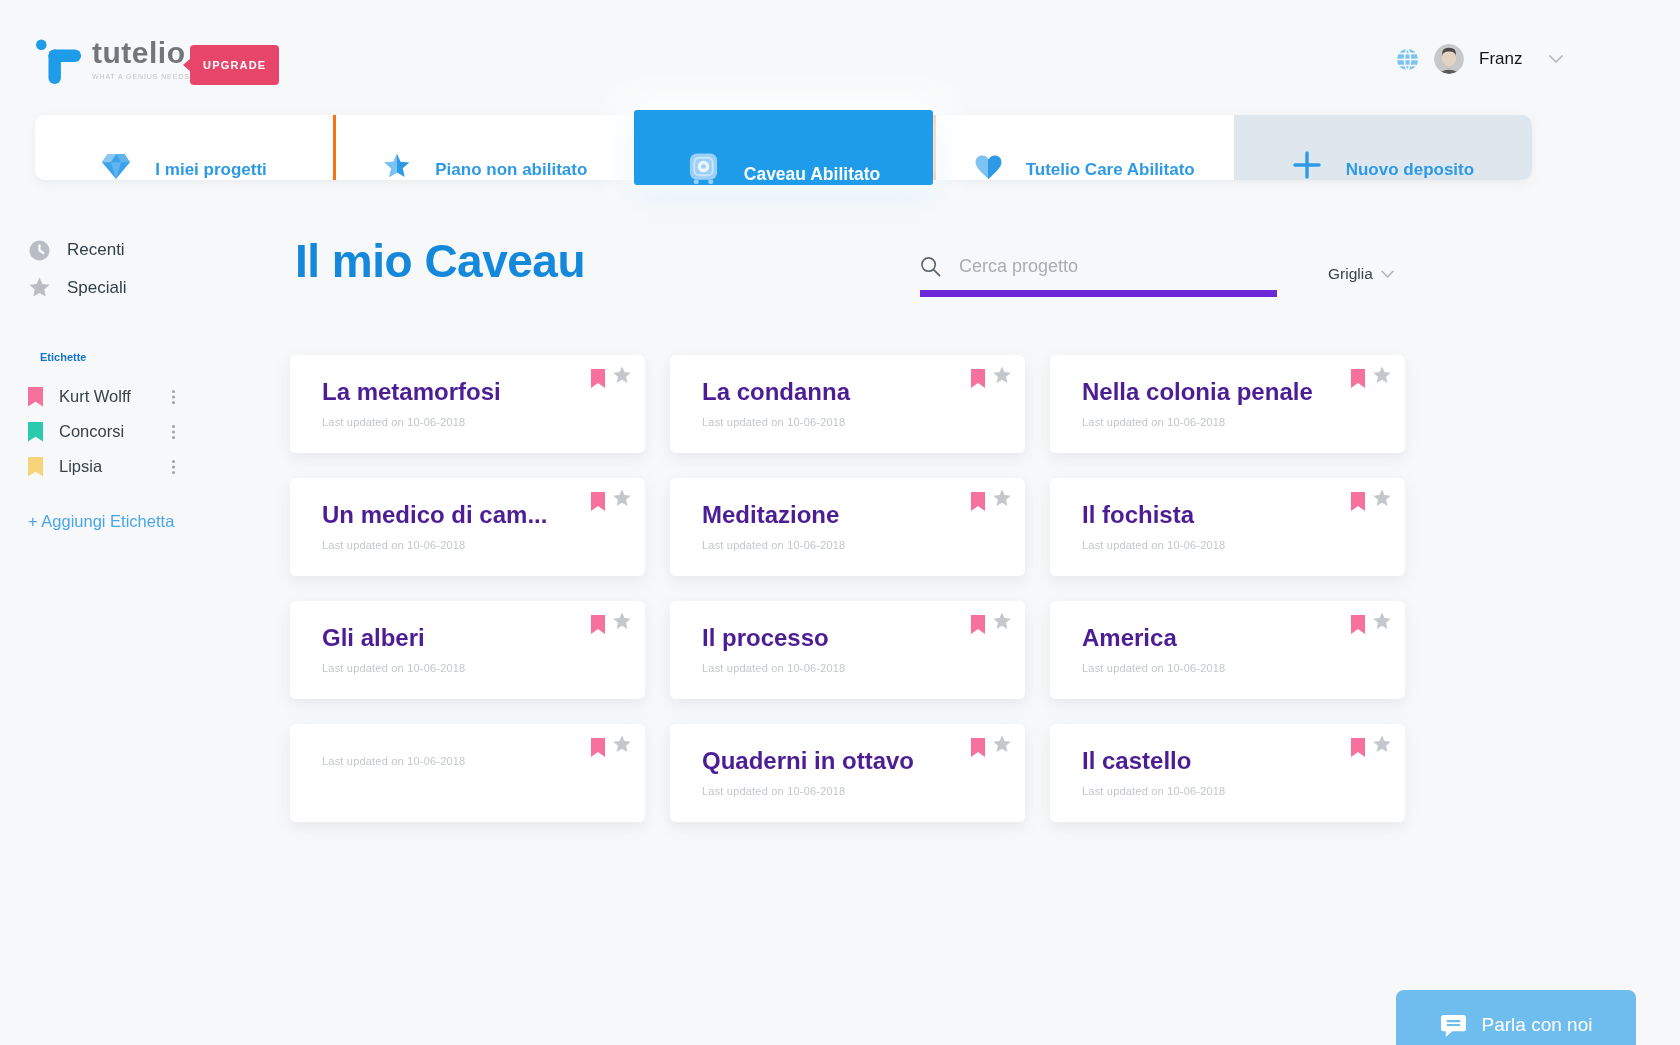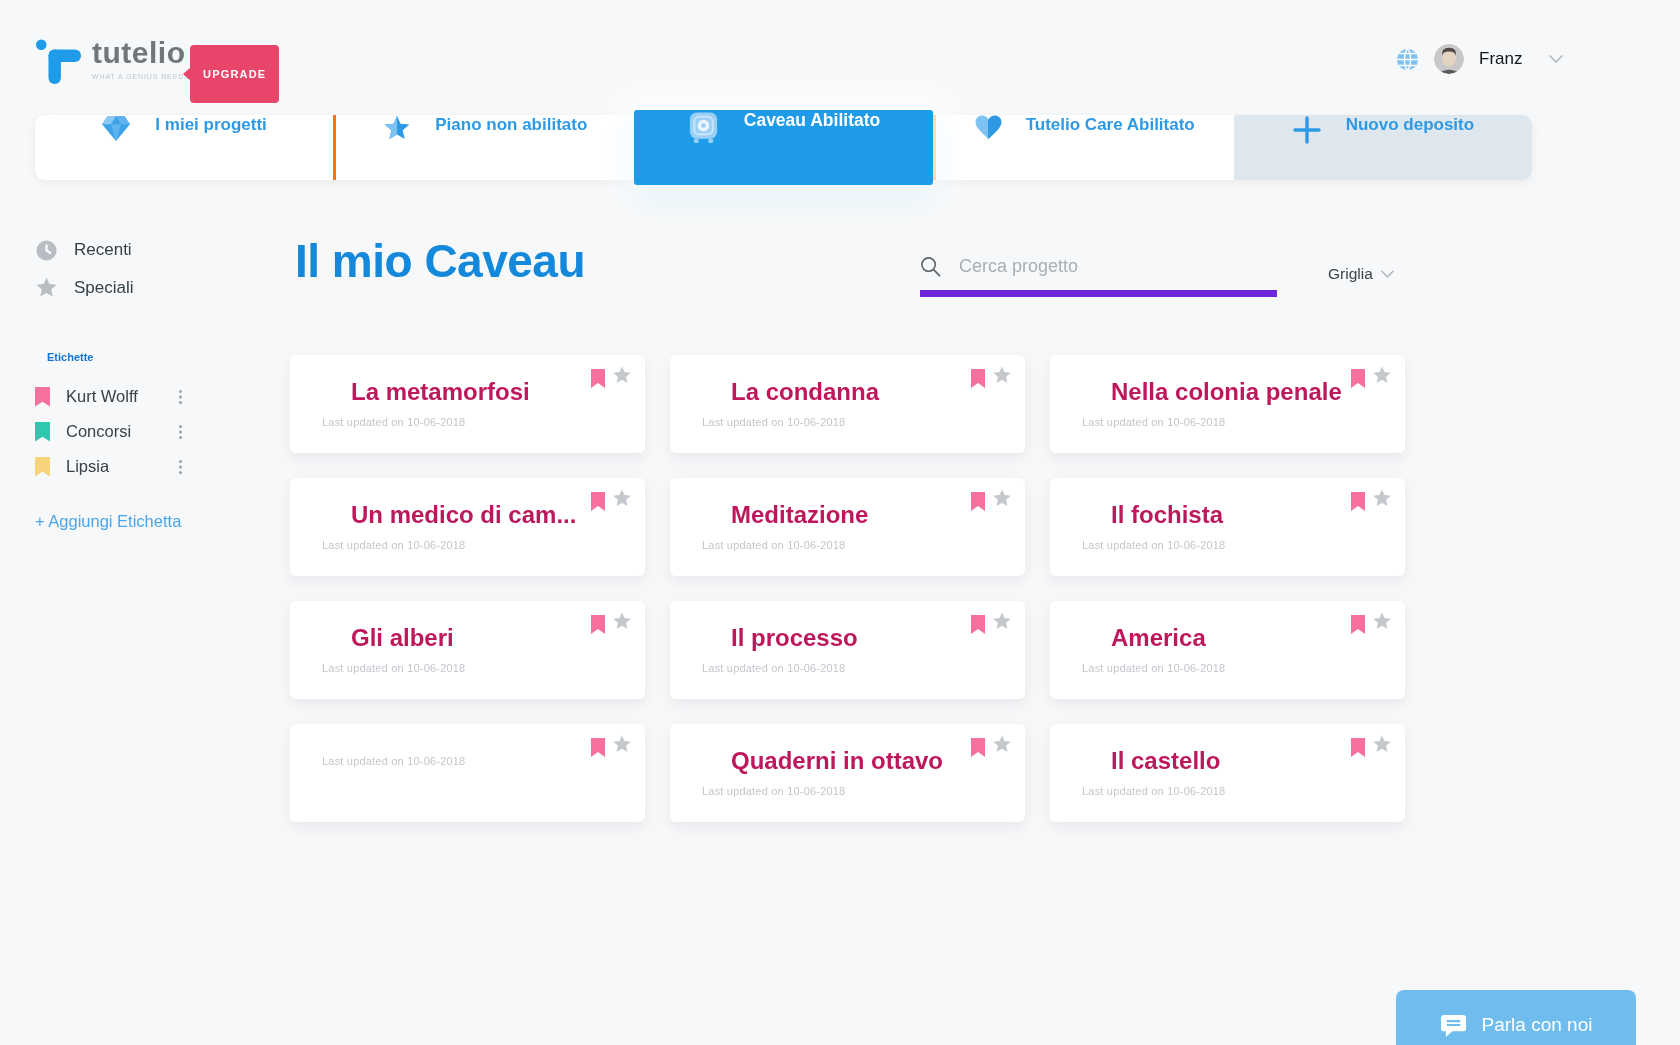--- a/index.html
+++ b/index.html
@@ -10,48 +10,48 @@
   }
   svg{display:block}
 
   
   .logo{position:absolute;left:35px;top:38px;display:flex;align-items:flex-start;gap:9px;cursor:pointer}
   .brand-block{display:flex;flex-direction:column;}
   .brand{font-size:30px;font-weight:bold;color:#71767B;letter-spacing:.5px;line-height:1}
   .tagline{font-size:7px;color:#C0C4C9;letter-spacing:.9px;margin-top:5px}
   .upgrade{
     position:absolute;left:190px;top:45px;background:#E8456B;color:#fff;
-    font-size:11px;font-weight:bold;letter-spacing:1.2px;padding:23px 13px;border-radius:4px;cursor:pointer;
+    font-size:11px;font-weight:bold;letter-spacing:1.2px;padding:14px 13px;border-radius:4px;cursor:pointer;
   }
   .upgrade::before{
     content:"";position:absolute;left:-7px;top:50%;transform:translateY(-50%);
     border-top:7px solid transparent;border-bottom:7px solid transparent;border-right:8px solid #E8456B;
   }
   .header-right{position:absolute;left:1396px;top:44px;display:flex;align-items:center;gap:15px}
   .avatar{width:30px;height:30px;border-radius:50%;overflow:hidden;cursor:pointer}
   .username{font-size:17px;color:#10181E;cursor:pointer}
   .chev{margin-left:12px;cursor:pointer}
 
   
   .tabbar{
     position:absolute;left:35px;top:115px;width:1497px;height:65px;background:#fff;
     border-radius:10px;display:flex;box-shadow:0 3px 10px rgba(140,150,165,.12);
   }
-  .tab{flex:1;display:flex;align-items:flex-start;justify-content:center;gap:24px;cursor:pointer;position:relative}
+  .tab{flex:1;display:flex;align-items:flex-end;justify-content:center;gap:24px;cursor:pointer;position:relative}
   .tab + .tab{border-left:3px solid #f97316}
   .tab-label{color:#2E9AE6;font-weight:bold;font-size:17px;white-space:nowrap}
   .tab.active{
     background:#1E9BE9;z-index:5;margin:-5px 0;border-left:none;border-radius:3px;
     box-shadow:0 0 32px 16px rgba(255,255,255,.92),0 10px 26px rgba(30,155,233,.30);
   }
   .tab.active .tab-label{color:#fff;font-size:17.5px}
   .tab.muted{background:#DEE7EE;border-radius:0 10px 10px 0;border-left:none}
 
   
-  .sidebar{position:absolute;left:35px;top:231px;width:230px}
+  .sidebar{position:absolute;left:28px;top:231px;width:230px}
   .side-item{height:38px;display:flex;align-items:center;gap:16px;cursor:pointer}
   .icon-slot{width:23px;display:flex;justify-content:center}
   .side-item-label{font-size:17px;color:#33404A}
   .labels-heading{margin:44px 12px 16px;font-size:11px;font-weight:bold;color:#1374CE}
   .label-row{height:35px;width:152px;display:flex;align-items:center;gap:16px;cursor:pointer}
   .bookmark{width:15px;height:20px;clip-path:polygon(0 0,100% 0,100% 100%,50% 76%,0 100%)}
   .label-name{font-size:16.5px;color:#37424B;flex:0 0 auto}
   .kebab-wrap{margin-left:auto;padding:6px 5px;cursor:pointer;display:flex;align-items:center}
   .kebab{width:3px;height:3px;border-radius:50%;background:#9BA1A8;box-shadow:0 5.5px 0 #9BA1A8,0 11px 0 #9BA1A8;margin-bottom:11px}
   .add-label{display:inline-block;margin-top:28px;font-size:16.5px;color:#4BA5EA;cursor:pointer;text-decoration:none}
@@ -73,22 +73,22 @@
   
   .grid{
     position:absolute;left:290px;top:355px;display:grid;
     grid-template-columns:repeat(3,355px);grid-auto-rows:98px;column-gap:25px;row-gap:25px;
   }
   .card{
     position:relative;background:#fff;border-radius:6px;box-shadow:0 5px 14px rgba(140,150,165,.15);
     padding:22px 32px;box-sizing:border-box;
   }
   .card-title{
-    font-size:24px;font-weight:bold;color:#be185d;line-height:30px;cursor:pointer;
-    white-space:nowrap;overflow:hidden;text-overflow:ellipsis;max-width:255px;display:block;margin-left:29px;
+    font-size:24px;font-weight:bold;color:#4c1d95;line-height:30px;cursor:pointer;
+    white-space:nowrap;overflow:hidden;text-overflow:ellipsis;max-width:255px;display:block;
   }
   .card-updated{display:block;margin-top:9px;font-size:11px;color:#C2C6CB;letter-spacing:.2px}
   .card-bookmark{position:absolute;top:14px;right:40px;width:14px;height:19px;cursor:pointer;
     clip-path:polygon(0 0,100% 0,100% 100%,50% 74%,0 100%);background:#F6719B}
   .card-star{position:absolute;top:11px;right:13px;cursor:pointer}
 
   
   .chat{
     position:absolute;left:1396px;top:990px;width:240px;height:70px;border:none;
     background:#6FBDEF;border-radius:8px 8px 0 0;display:flex;align-items:center;justify-content:center;

